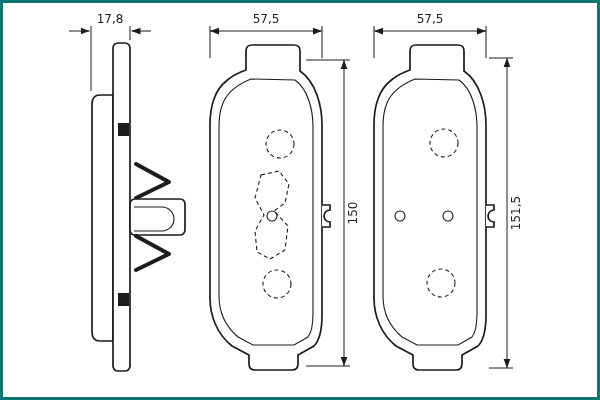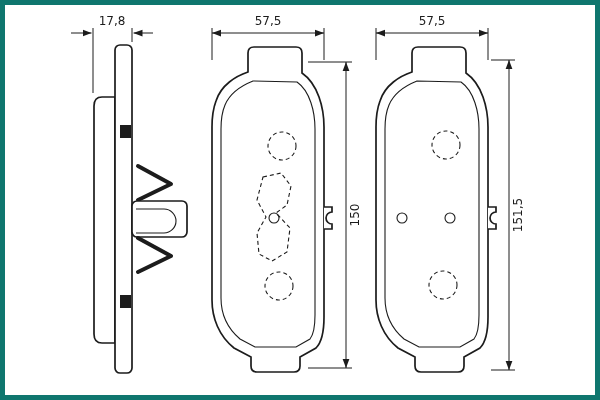--- a/index.html
+++ b/index.html
@@ -1,20 +1,20 @@
 <!DOCTYPE html>
 <html style="--line: #1c1c1c; --bg: #ffffff;"><head>
 <meta charset="utf-8">
 <style>
   :root { --line:#1c1c1c; --bg:#ffffff; }
   html,body { margin:0; padding:0; background:var(--bg); }
   .frame {
     width:600px; height:400px; position:relative;
     background:var(--bg); box-sizing:border-box;
-    border:5px solid #0f766e;
+    border:3px solid #0f766e;
     font-family:"DejaVu Sans", sans-serif;
   }
   svg text {
     font-family:"DejaVu Sans", sans-serif;
     font-size:12px;
     fill:var(--line);
   }
   .outline { stroke:var(--line); stroke-width:1.7; fill:var(--bg); }
   .thin    { stroke:var(--line); stroke-width:1.1; fill:none; }
   .dash    { stroke:var(--line); stroke-width:1.1; fill:none; stroke-dasharray:4 3; }

